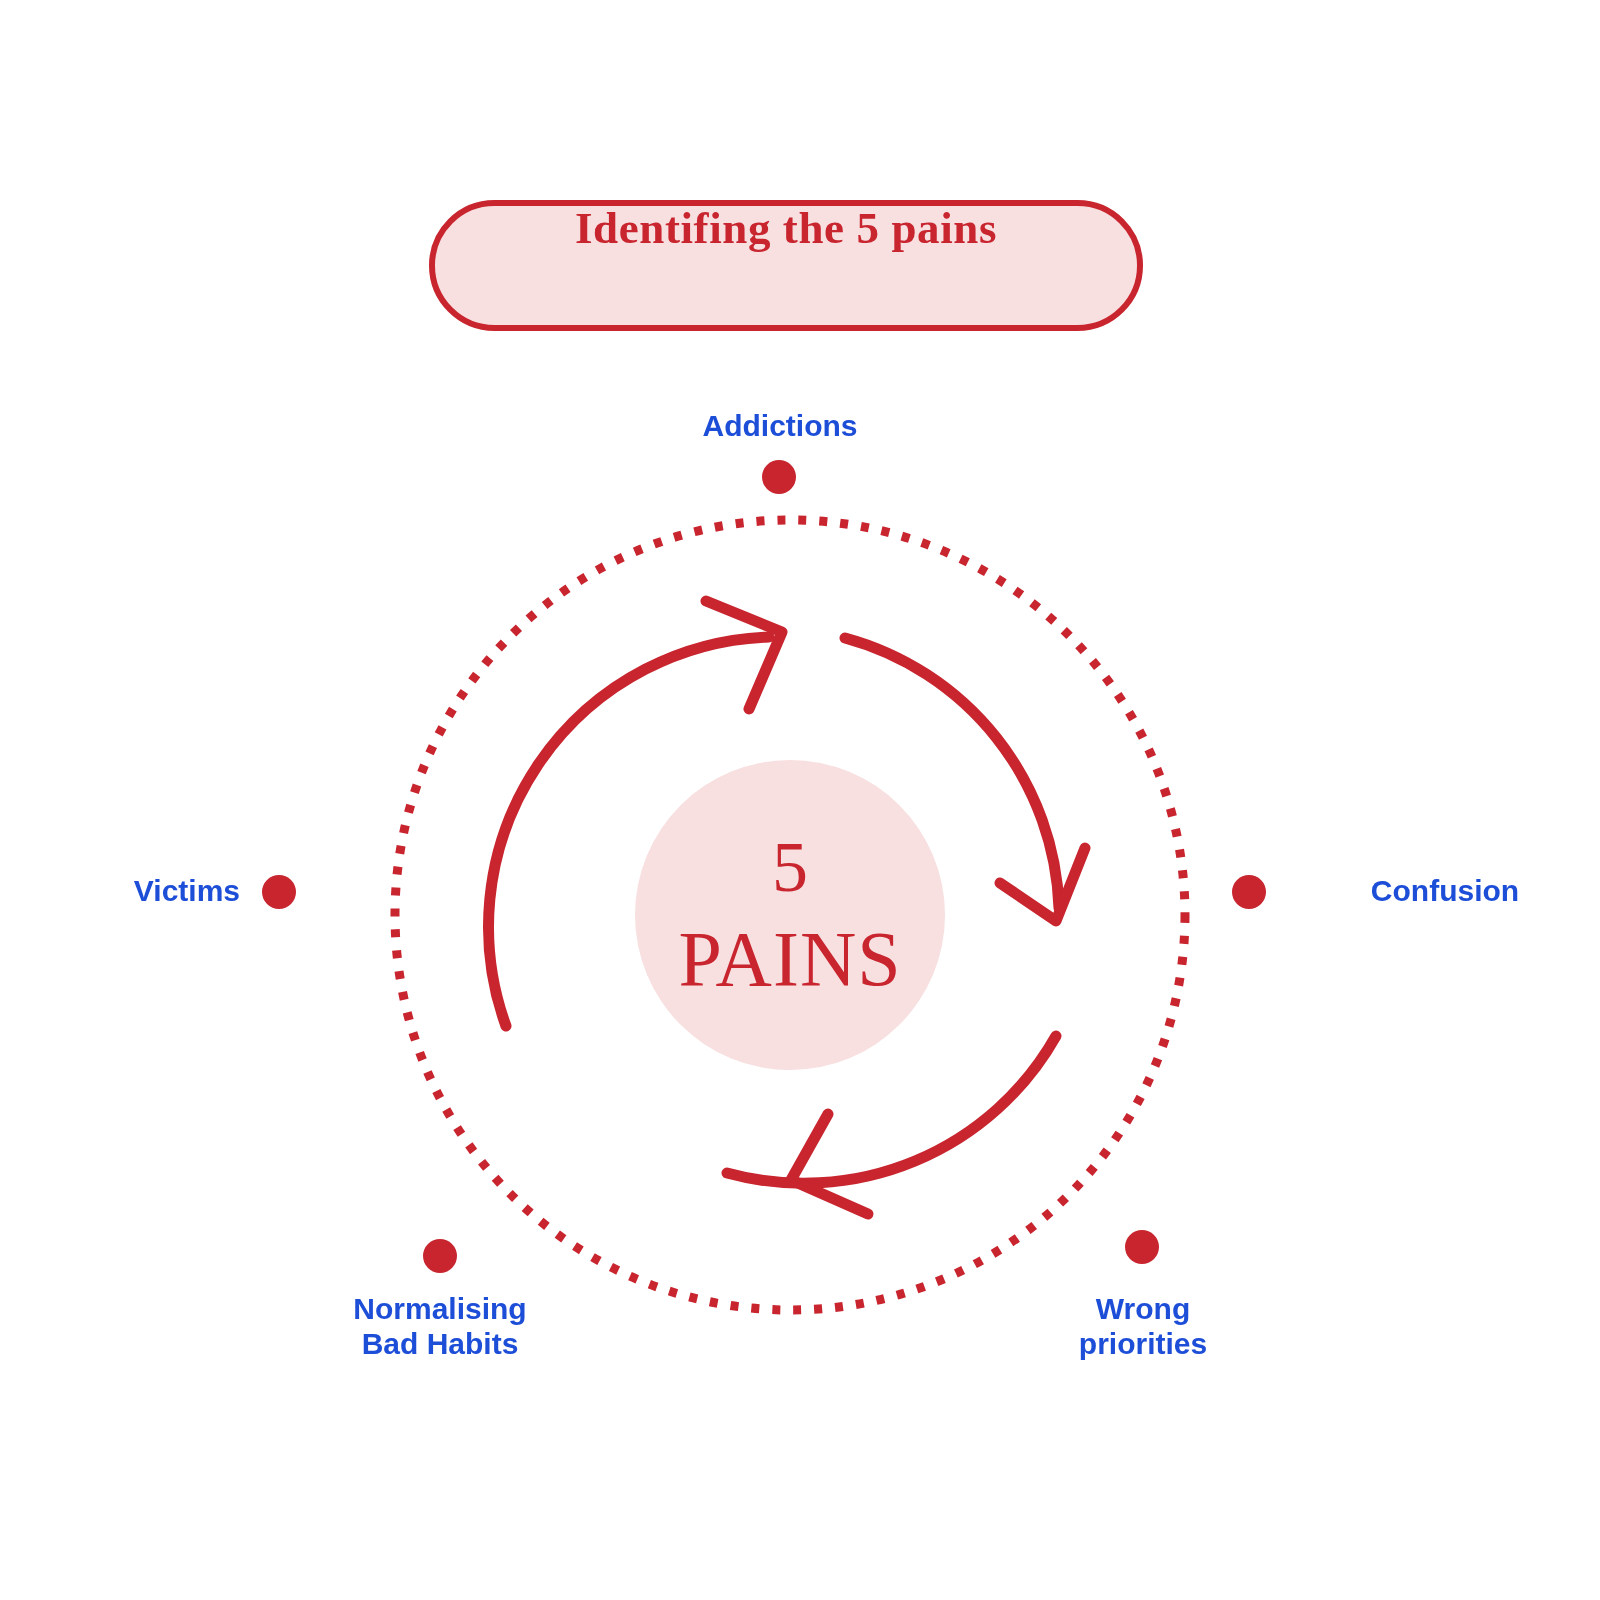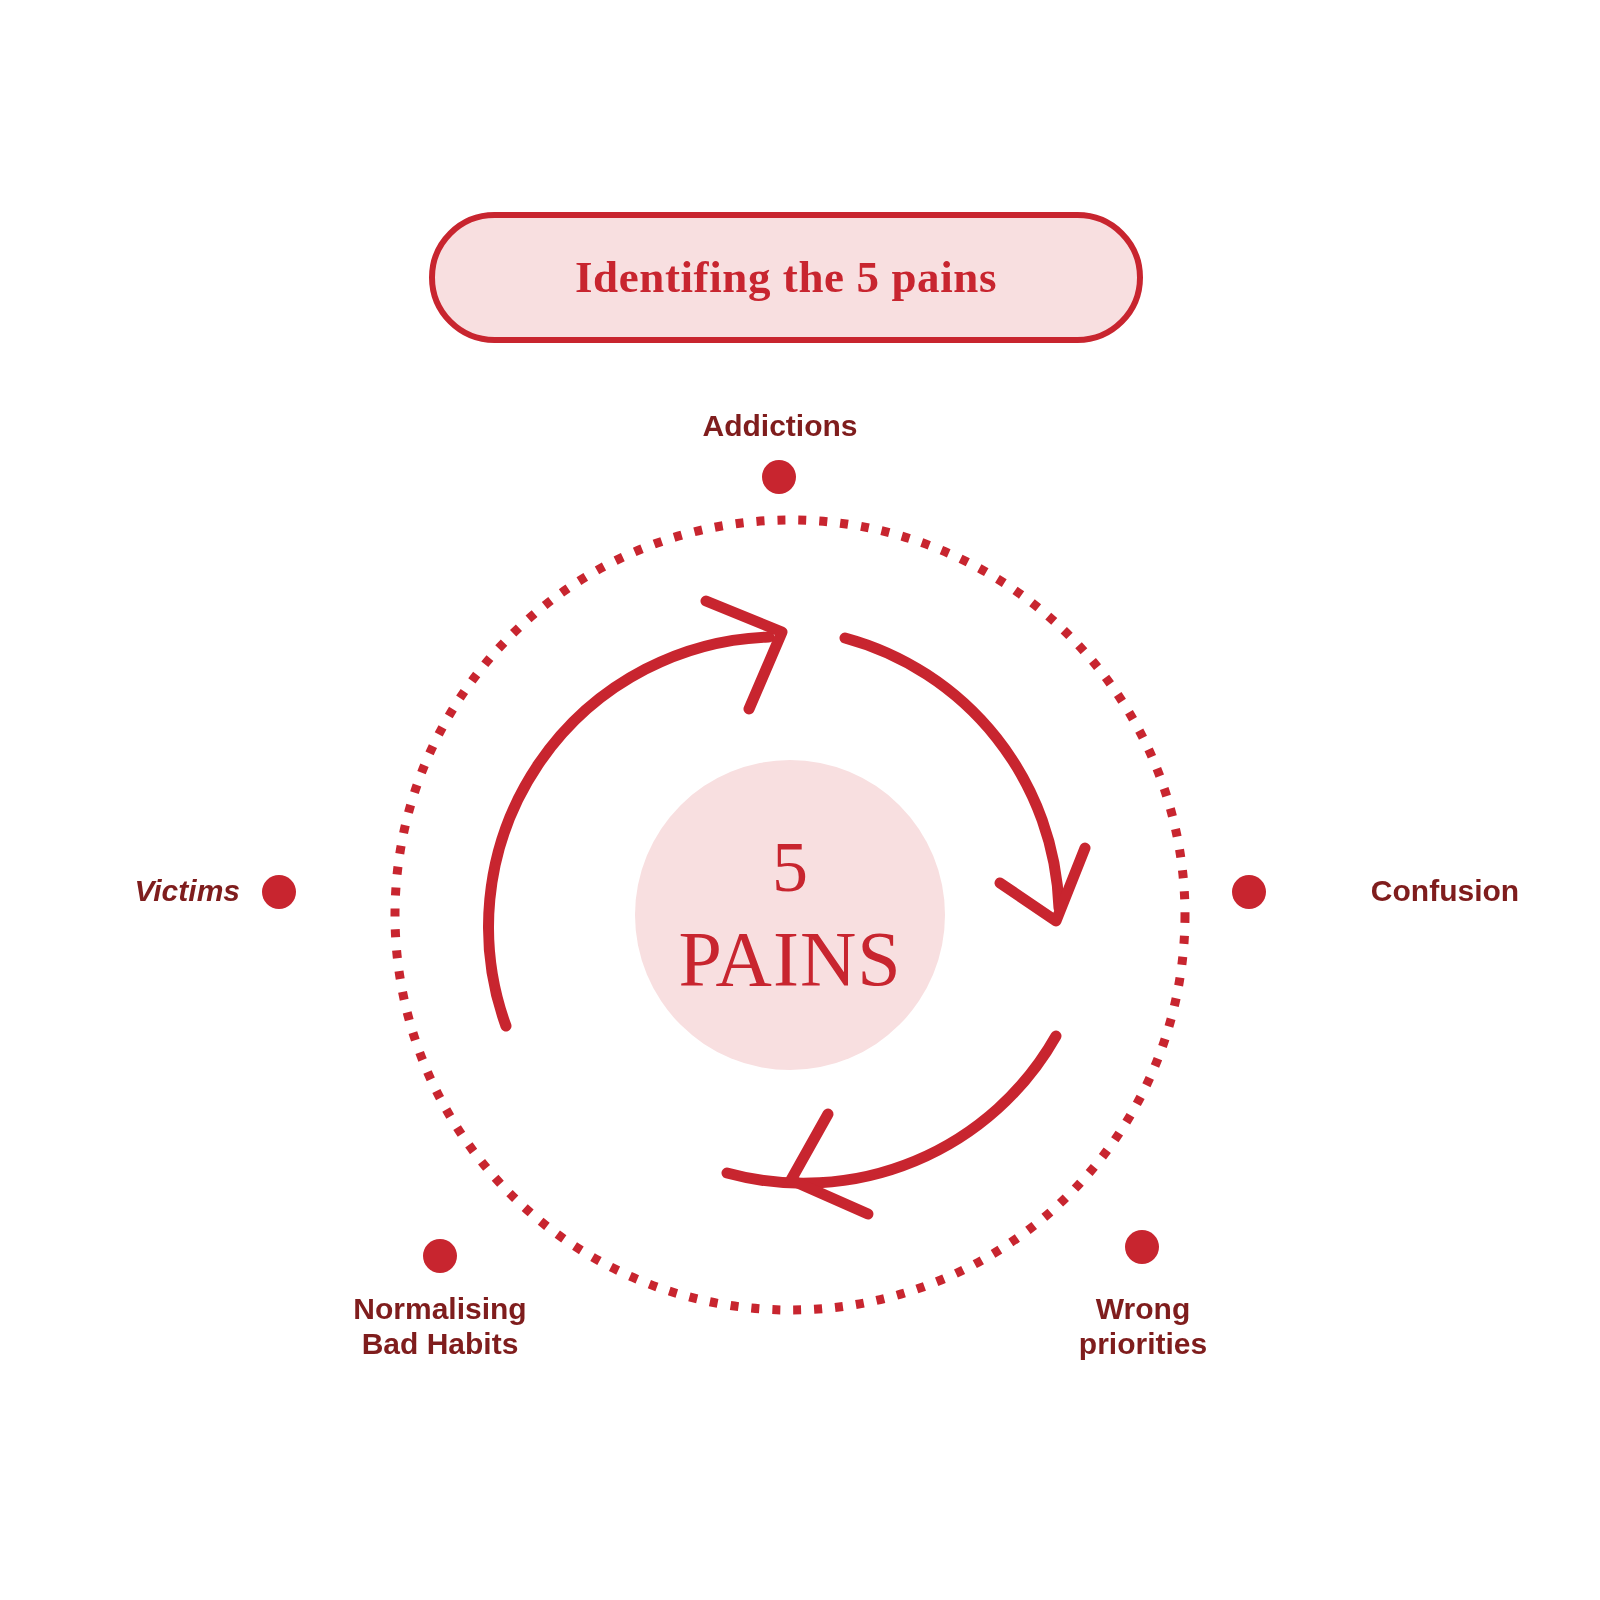--- a/index.html
+++ b/index.html
@@ -22,29 +22,28 @@
     background: #ffffff;
     border-radius: 28px;
     overflow: hidden;
     box-sizing: border-box;
   }
 
   
   #title-pill {
     position: absolute;
     left: 429px;
-    top: 212px;
+    top: 200px;
     width: 714px;
     height: 131px;
     box-sizing: border-box;
     border: 6px solid #C8252F;
     border-radius: 66px;
     background: #F8DFE0;
     display: flex;
-    align-items: center;
     justify-content: center;
   }
   #title-text {
     font-family: "Liberation Serif", "DejaVu Serif", serif;
     font-weight: 700;
     font-size: 45px;
     letter-spacing: 0.6px;
     color: #C8252F;
     white-space: nowrap;
     line-height: 1;
@@ -97,32 +96,32 @@
     margin-top: 18px;
   }
 
   
   .node-label {
     position: absolute;
     font-family: "Liberation Sans", sans-serif;
     font-weight: 700;
     font-size: 30px;
     line-height: 1.18;
-    color: #7f1d1d;
+    color: #1d4ed8;
     white-space: pre;
   }
   .node-label.center-align { text-align: center; }
   .node-label.right-align  { text-align: right; }
   .node-label.left-align   { text-align: center; }
 
   #label-addictions {
     left: 580px; top: 408px; width: 400px;
   }
   #label-victims {
-    left: 0px; top: 873px; width: 240px; font-style: italic;
+    left: 0px; top: 873px; width: 240px;
   }
   #label-confusion {
     left: 1290px; top: 873px; width: 310px;
   }
   #label-normalising {
     left: 240px; top: 1291px; width: 400px;
   }
   #label-wrong {
     left: 943px; top: 1291px; width: 400px;
   }

